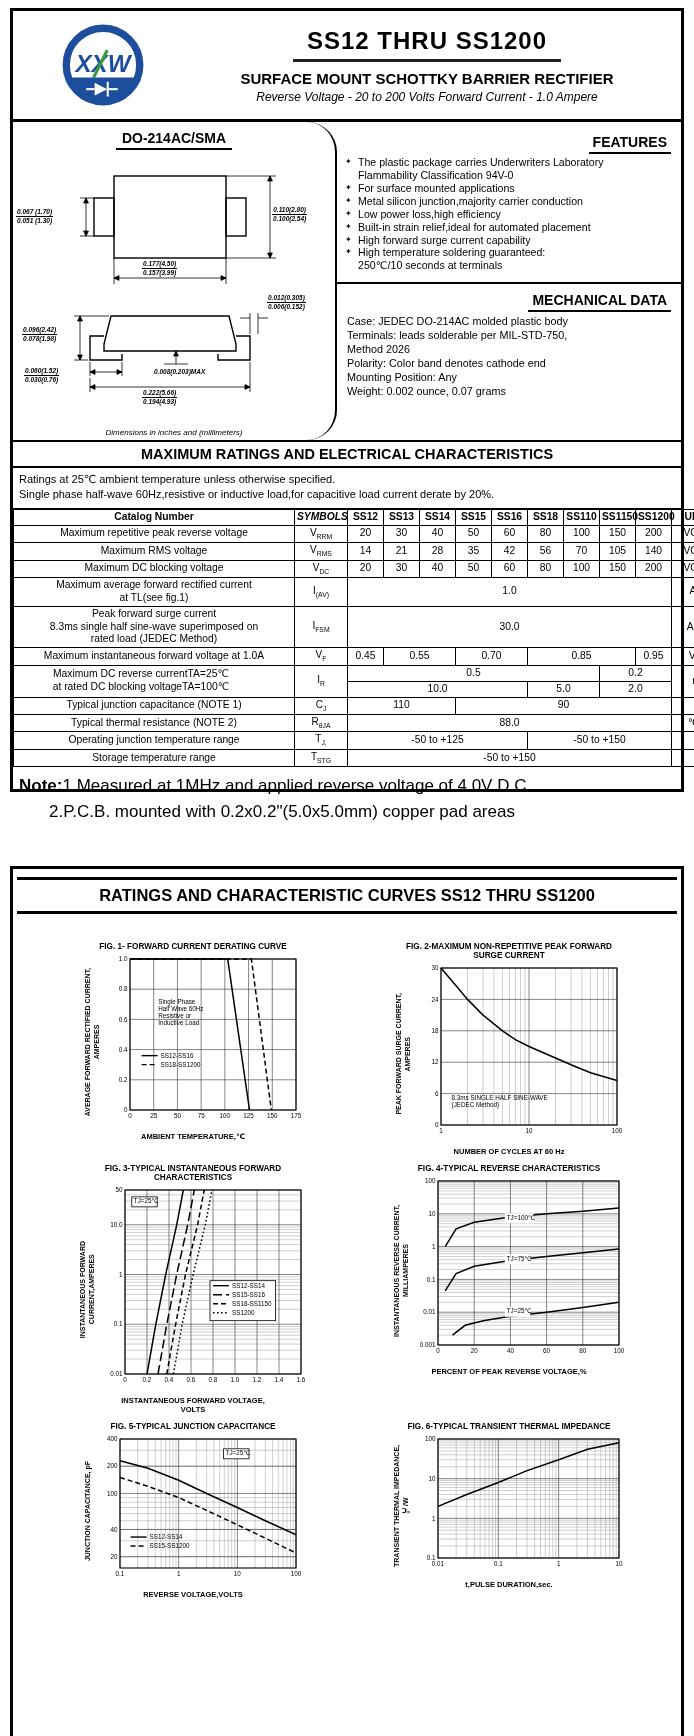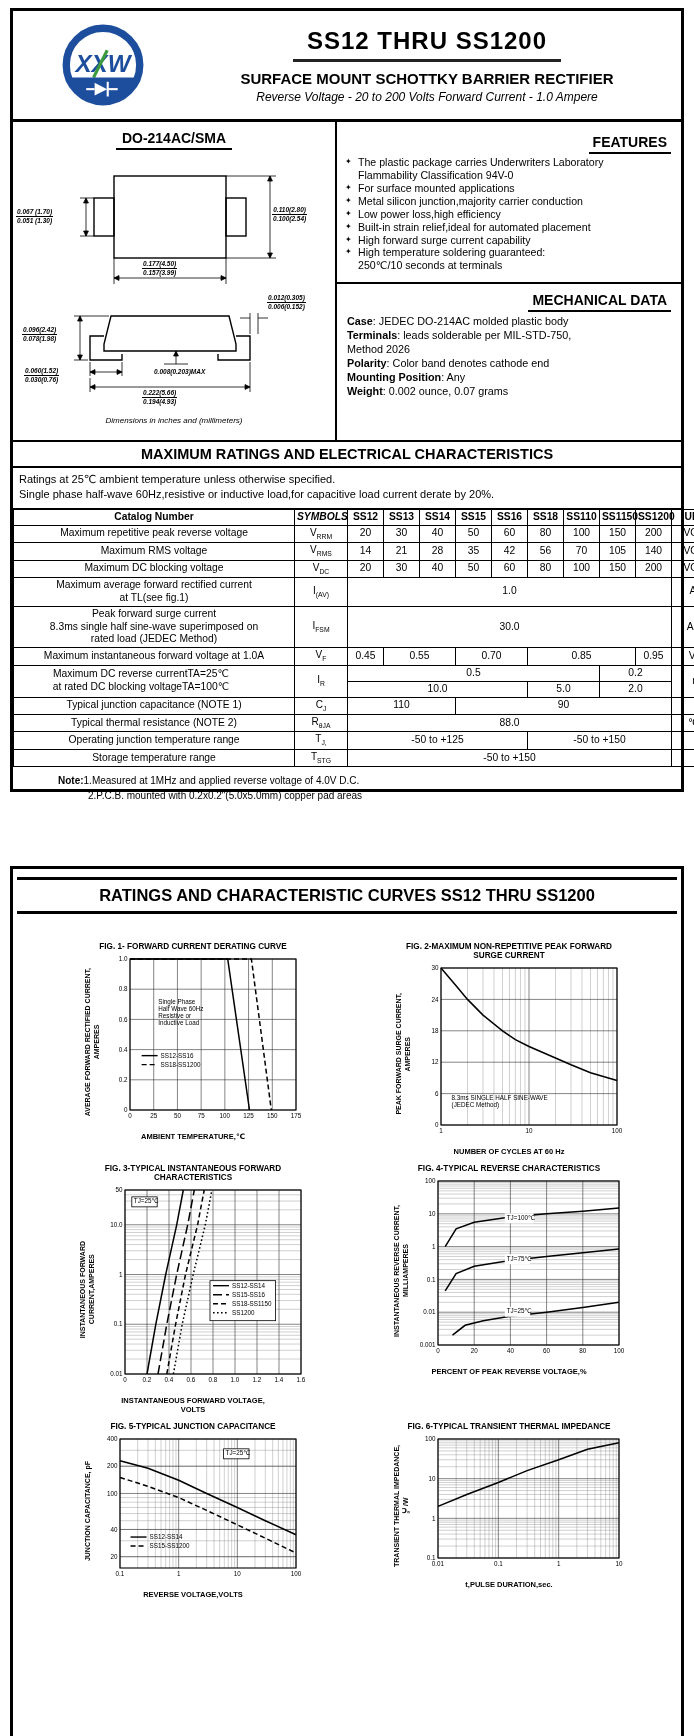--- a/index.html
+++ b/index.html
@@ -13,55 +13,55 @@
   
   .hdr{display:flex;border-bottom:3px solid #000;height:108px;align-items:center;}
   .logo-wrap{width:180px;display:flex;justify-content:center;}
   .hdr-text{flex:1;text-align:center;padding-right:20px;}
   .title{font-size:24px;font-weight:bold;letter-spacing:1px;display:inline-block;border-bottom:3px solid #222;padding:0 14px 4px;}
   .subtitle{font-size:15px;font-weight:bold;margin-top:8px;}
   .tagline{font-size:12px;font-style:italic;margin-top:3px;}
 
   
   .cols{display:flex;height:318px;border-bottom:0;}
-  .col-left{width:322px;border-right:2px solid #000;position:relative;}
+  .col-left{width:322px;border-right:2px solid #000;position:relative;border-radius:30px;}
   .col-right{flex:1;display:flex;flex-direction:column;}
   .pkg-title{text-align:center;font-weight:bold;font-size:14px;margin-top:8px;}
   .pkg-title span{border-bottom:2px solid #000;padding:0 6px 2px;}
   .pkg-stage{position:relative;width:320px;height:268px;margin:2px auto 0;}
   .dim{position:absolute;font-size:6.5px;font-style:italic;font-weight:bold;text-align:center;line-height:1.25;}
   .dim .top{display:block;border-bottom:1px solid #000;padding:0 1px;}
   .dim .bot{display:block;padding:0 1px;}
-  .pkg-caption{text-align:center;font-size:8px;font-style:italic;margin-top:0px;}
+  .pkg-caption{text-align:center;font-size:8px;font-style:italic;margin-top:12px;}
 
   .features{border-bottom:2px solid #000;padding:8px 10px 10px 8px;flex:0 0 140px;}
   .sec-title{text-align:right;font-weight:bold;font-size:14px;margin:4px 0 6px;}
   .sec-title span{border-bottom:2px solid #000;padding:0 4px 2px;}
   .feat-list{margin:0;padding:0;list-style:none;font-size:10.6px;line-height:1.22;}
   .feat-list li{display:flex;}
   .bullet{width:13px;flex:0 0 13px;font-size:8px;padding-top:1px;}
   .mech{padding:4px 10px 6px 10px;}
   .mech-line{font-size:10.8px;line-height:1.3;}
-  .mech-line b{font-weight:bold;}
+  .mech-line b{font-weight:normal;}
 
   
   .banner1{border-top:2px solid #000;border-bottom:2px solid #000;text-align:center;font-weight:bold;font-size:14.5px;padding:4px 0;}
   .intro{font-size:11px;line-height:1.35;padding:4px 6px 6px;border-bottom:1px solid #000;}
   table.ratings{border-collapse:collapse;width:666px;margin:0 auto;table-layout:fixed;}
   table.ratings th,table.ratings td{border:1px solid #000;font-size:10.3px;padding:1px 2px;text-align:center;vertical-align:middle;line-height:1.25;}
   table.ratings th{font-weight:bold;}
   th.lbl-h{width:276px;text-align:center;font-size:11px;font-weight:normal;}
   th.sym-h{width:48px;font-style:italic;font-size:8px;font-weight:normal;}
   th.dev-h{width:31px;font-size:9.3px;}
   th.unit-h{width:52px;font-size:10.5px;}
   td.lbl{text-align:left;padding-left:4px;font-size:10.4px;margin-left:40px;}
   td.lbl .lr{display:flex;justify-content:center;padding-right:26px;}
   .symtxt{font-size:10px;}
   .symtxt sub{font-size:6.8px;}
-  .note{font-size:10px;padding:6px 6px;line-height:1.5;margin-left:39px;}
+  .note{font-size:17px;padding:6px 6px;line-height:1.5;}
   .note .n2{padding-left:30px;}
 
   
   .banner2{border-top:3px solid #000;border-bottom:3px solid #000;margin:8px 4px 0;text-align:center;font-weight:bold;font-size:16.5px;padding:6px 0;}
   .figgrid{display:grid;grid-template-columns:1fr 1fr;column-gap:8px;row-gap:30px;padding:28px 18px 0 26px;gap:8px;}
   .fig{display:flex;flex-direction:column;align-items:center;}
   .fig-title{font-weight:bold;font-size:8.2px;text-align:center;margin-bottom:3px;white-space:pre-line;}
   .fig-body{display:flex;align-items:center;}
   .fig-ylabel{writing-mode:vertical-rl;transform:rotate(180deg);font-size:7px;font-weight:bold;text-align:center;white-space:pre-line;line-height:1.3;margin-right:1px;}
   .fig-xlabel{font-size:7.5px;font-weight:bold;text-align:center;margin-top:2px;white-space:pre-line;}

